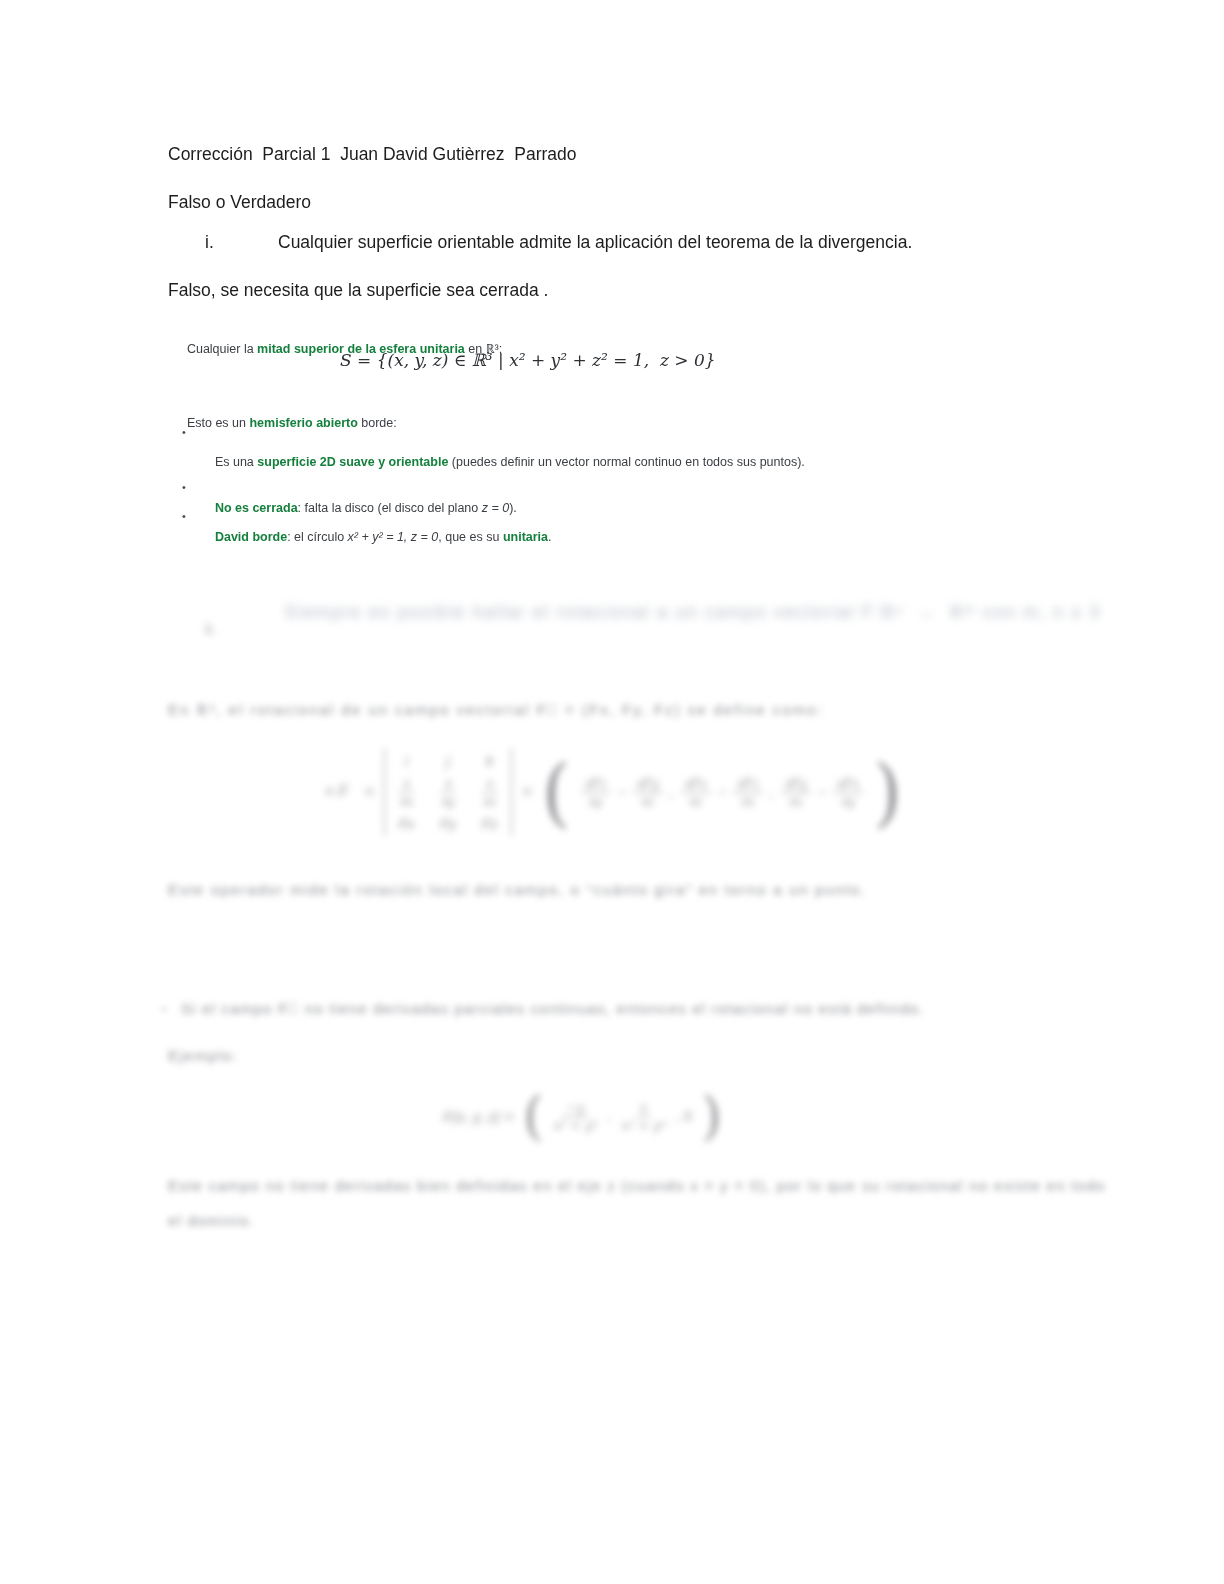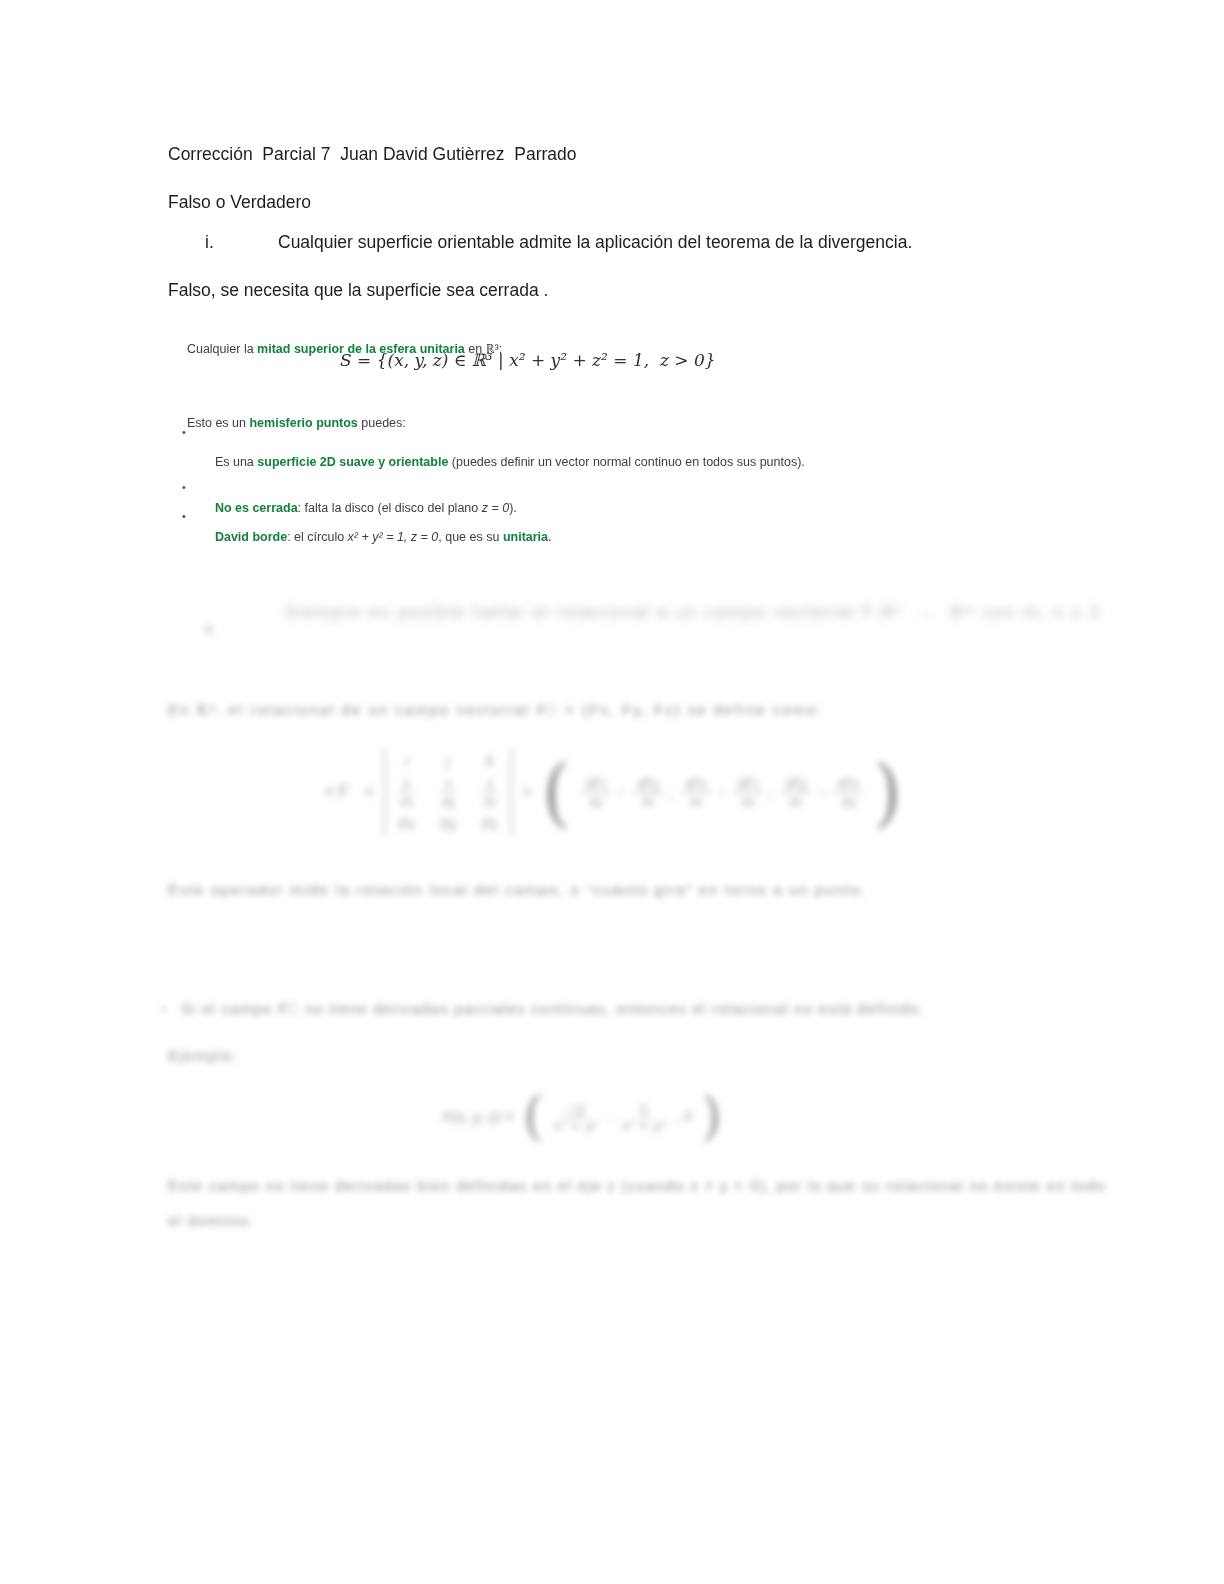--- a/index.html
+++ b/index.html
@@ -30,37 +30,37 @@
        padding:4px 14px;align-items:center;}
   .det .col{display:flex;flex-direction:column;align-items:center;gap:7px;}
   .formula-row{display:flex;align-items:center;gap:10px;font-size:14px;}
   .bigparen{font-family:"DejaVu Serif",serif;font-weight:400;line-height:1;}
 </style>
 </head>
 <body>
 
 <div class="page">
 
-  <div class="abs doc" style="left:168px;top:142px;">Corrección  Parcial 7  Juan David Gutièrrez  Parrado</div>
+  <div class="abs doc" style="left:168px;top:142px;">Corrección  Parcial 1  Juan David Gutièrrez  Parrado</div>
 
   <div class="abs doc" style="left:168px;top:190px;">Falso o Verdadero</div>
 
   <div class="abs doc" style="left:205px;top:230px;">i.</div>
   <div class="abs doc" style="left:168px;top:278px;">Falso, se necesita que la superficie sea cerrada .</div>
 
   <div class="abs doc" style="left:278px;top:230px;width:760px;">Cualquier superficie orientable admite la aplicación del teorema de la divergencia.</div>
 
   <div class="abs gpt" style="left:173px;top:319px;">
     <span>Cualquier la </span><b>mitad superior de la esfera unitaria</b><span> en ℝ³:</span>
   </div>
 
   <div class="abs setformula" style="left:340px;top:350px;">S = {(x, y, z) ∈ ℝ³ | x² + y² + z² = 1,  z &gt; 0}</div>
 
   <div class="abs gpt" style="left:173px;top:393px;">
-    <span>Esto es un </span><b>hemisferio puntos</b><span> puedes:</span>
+    <span>Esto es un </span><b>hemisferio abierto</b><span> borde:</span>
   </div>
 
   <div class="abs bullet-dot" style="left:182px;top:426px;">•</div>
   <div class="abs gpt" style="left:201px;top:423px;width:615px;line-height:26px;">
     <span>Es una </span><b>superficie 2D suave y orientable</b><span> (puedes definir un vector normal continuo en todos sus puntos).</span>
   </div>
 
   <div class="abs bullet-dot" style="left:182px;top:481px;">•</div>
   <div class="abs gpt" style="left:201px;top:478px;width:720px;">
     <b>No es cerrada</b><span>: falta la disco (el disco del plano </span><span class="math">z = 0</span><span>).</span>

